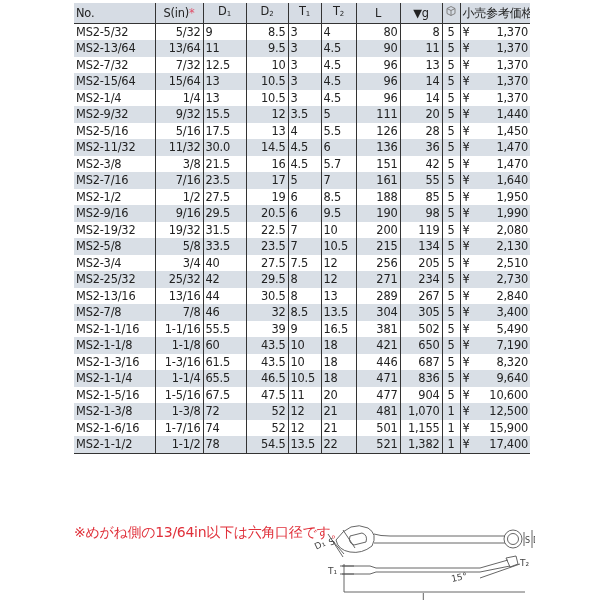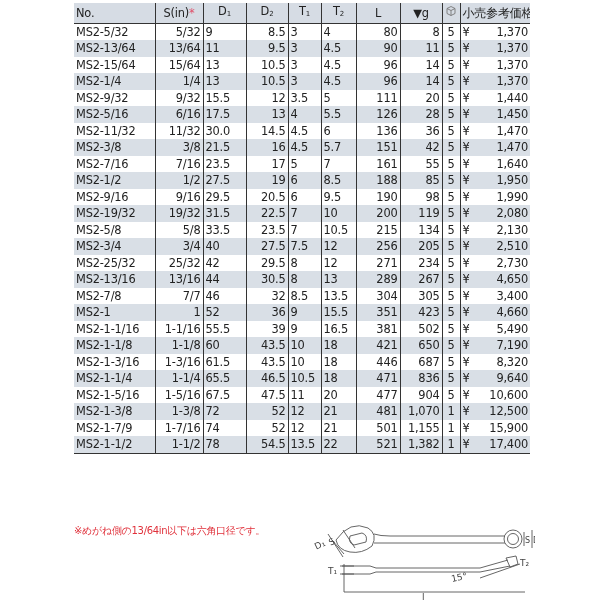--- a/index.html
+++ b/index.html
@@ -11,21 +11,21 @@
          white-space: nowrap; overflow: hidden; border-left: 1px solid #333; letter-spacing: -0.2px; }
   #spec-table th:first-child, #spec-table td:first-child { border-left: none; }
   #spec-table thead th { background: #d6dce4; font-weight: normal; border-bottom: 1px solid #333; height: 17px; }
   #spec-table tbody tr:nth-child(even) td { background: #d9dfe6; }
   #spec-table tbody tr:last-child td { border-bottom: 1.5px solid #333; }
   .l { text-align: left; } .r { text-align: right; } .c { text-align: center; }
   .sub { font-size: 7px; vertical-align: -1px; }
   .red { color: #e0506a; }
   .hdr-price { font-size: 12px; letter-spacing: -0.5px; }
   .price { display: flex; justify-content: space-between; }
-  #footnote { position: absolute; left: 74px; top: 524px; font-size: 10px; color: #e0303a; letter-spacing: -0.3px; }
+  #footnote { position: absolute; left: 74px; top: 524px; font-size: 14px; color: #e0303a; letter-spacing: -0.3px; }
   #diagram { position: absolute; left: 310px; top: 522px; width: 225px; height: 78px; }
 </style>
 </head>
 <body>
 
 <table id="spec-table">
   <colgroup>
     <col style="width:81px">
       <col style="width:48px">
       <col style="width:43px">
@@ -84,20 +84,37 @@
         <td class="r">11</td>
         <td class="c">5</td>
         <td>
           <span class="price">
             <span>¥</span>
             <span>1,370</span>
           </span>
         </td>
       </tr>
       <tr>
+        <td class="l">MS2-7/32</td>
+        <td class="r">7/32</td>
+        <td class="l">12.5</td>
+        <td class="r">10</td>
+        <td class="l">3</td>
+        <td class="l">4.5</td>
+        <td class="r">96</td>
+        <td class="r">13</td>
+        <td class="c">5</td>
+        <td>
+          <span class="price">
+            <span>¥</span>
+            <span>1,370</span>
+          </span>
+        </td>
+      </tr>
+      <tr>
         <td class="l">MS2-15/64</td>
         <td class="r">15/64</td>
         <td class="l">13</td>
         <td class="r">10.5</td>
         <td class="l">3</td>
         <td class="l">4.5</td>
         <td class="r">96</td>
         <td class="r">14</td>
         <td class="c">5</td>
         <td>
@@ -136,21 +153,21 @@
         <td class="c">5</td>
         <td>
           <span class="price">
             <span>¥</span>
             <span>1,440</span>
           </span>
         </td>
       </tr>
       <tr>
         <td class="l">MS2-5/16</td>
-        <td class="r">6/16</td>
+        <td class="r">5/16</td>
         <td class="l">17.5</td>
         <td class="r">13</td>
         <td class="l">4</td>
         <td class="l">5.5</td>
         <td class="r">126</td>
         <td class="r">28</td>
         <td class="c">5</td>
         <td>
           <span class="price">
             <span>¥</span>
@@ -317,55 +334,38 @@
         <td class="l">44</td>
         <td class="r">30.5</td>
         <td class="l">8</td>
         <td class="l">13</td>
         <td class="r">289</td>
         <td class="r">267</td>
         <td class="c">5</td>
         <td>
           <span class="price">
             <span>¥</span>
-            <span>4,650</span>
+            <span>2,840</span>
           </span>
         </td>
       </tr>
       <tr>
         <td class="l">MS2-7/8</td>
-        <td class="r">7/7</td>
+        <td class="r">7/8</td>
         <td class="l">46</td>
         <td class="r">32</td>
         <td class="l">8.5</td>
         <td class="l">13.5</td>
         <td class="r">304</td>
         <td class="r">305</td>
         <td class="c">5</td>
         <td>
           <span class="price">
             <span>¥</span>
             <span>3,400</span>
-          </span>
-        </td>
-      </tr>
-      <tr>
-        <td class="l">MS2-1</td>
-        <td class="r">1</td>
-        <td class="l">52</td>
-        <td class="r">36</td>
-        <td class="l">9</td>
-        <td class="l">15.5</td>
-        <td class="r">351</td>
-        <td class="r">423</td>
-        <td class="c">5</td>
-        <td>
-          <span class="price">
-            <span>¥</span>
-            <span>4,660</span>
           </span>
         </td>
       </tr>
       <tr>
         <td class="l">MS2-1-1/16</td>
         <td class="r">1-1/16</td>
         <td class="l">55.5</td>
         <td class="r">39</td>
         <td class="l">9</td>
         <td class="l">16.5</td>
@@ -458,21 +458,21 @@
         <td class="r">1,070</td>
         <td class="c">1</td>
         <td>
           <span class="price">
             <span>¥</span>
             <span>12,500</span>
           </span>
         </td>
       </tr>
       <tr>
-        <td class="l">MS2-1-7/9</td>
+        <td class="l">MS2-1-6/16</td>
         <td class="r">1-7/16</td>
         <td class="l">74</td>
         <td class="r">52</td>
         <td class="l">12</td>
         <td class="l">21</td>
         <td class="r">501</td>
         <td class="r">1,155</td>
         <td class="c">1</td>
         <td>
           <span class="price">

